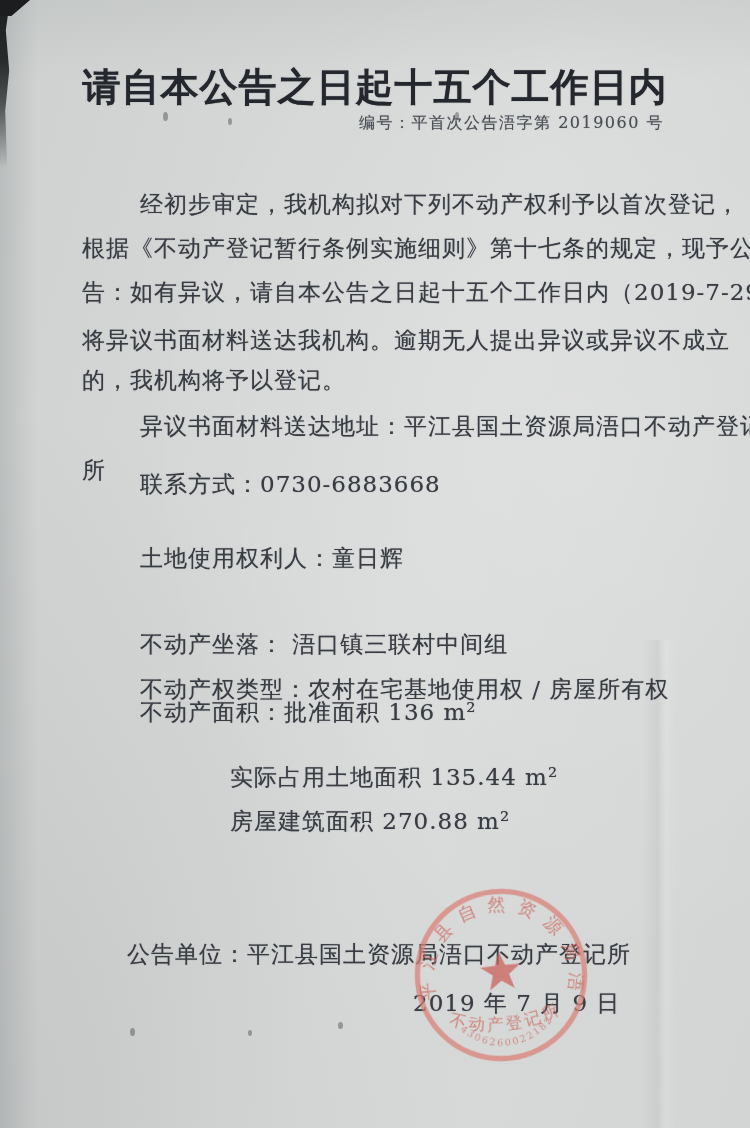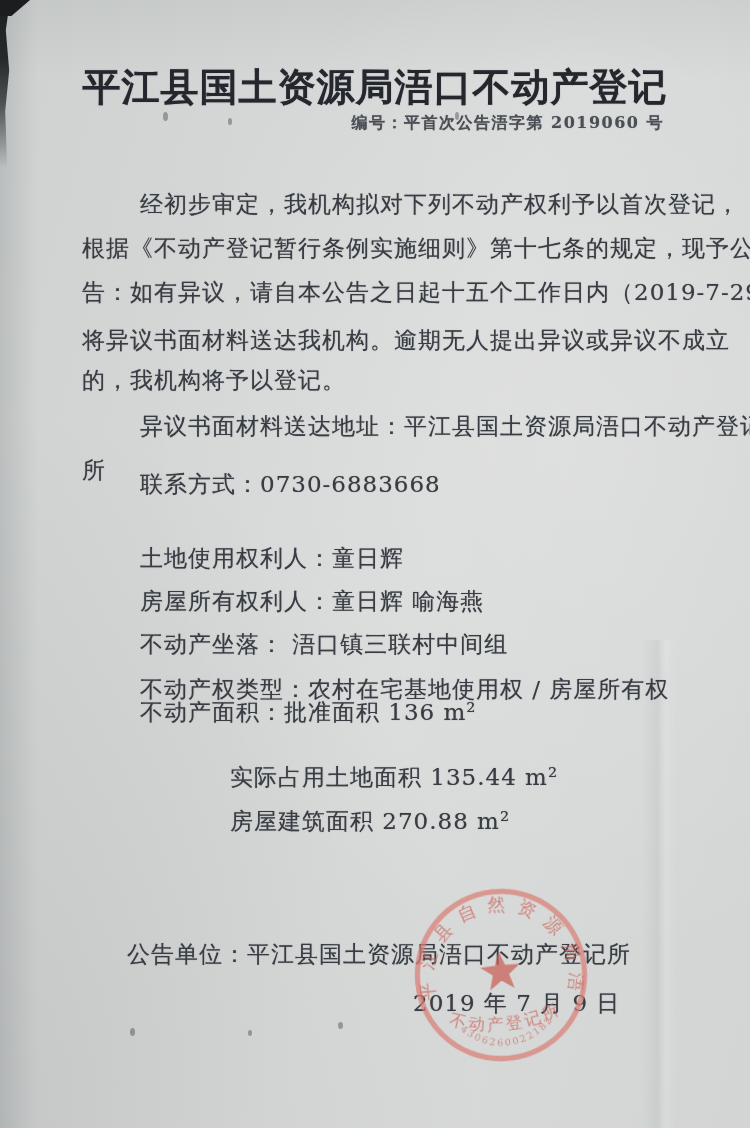--- a/index.html
+++ b/index.html
@@ -32,21 +32,21 @@
     clip-path:polygon(0 0,100% 0,38% 100%,0 100%);
   }
   .title{
     position:absolute;top:62px;left:0;width:750px;text-align:center;
     font-size:38px;font-weight:600;letter-spacing:1px;color:#24282e;
     text-shadow:0 0 1px rgba(36,40,46,0.6);white-space:nowrap;
   }
   .doc-number{
     position:absolute;top:113px;right:86px;
     font-size:16px;color:#4a4f56;letter-spacing:1.5px;
-    text-shadow:0 0 1px rgba(74,79,86,0.5);white-space:nowrap;font-weight:bold;
+    text-shadow:0 0 1px rgba(74,79,86,0.5);white-space:nowrap;
   }
   .line{
     position:absolute;font-size:23px;color:#383c43;letter-spacing:1px;
     text-shadow:0 0 1px rgba(56,60,67,0.55);white-space:nowrap;line-height:1;
   }
   .smudge{
     position:absolute;background:rgba(70,74,78,0.45);border-radius:50%;
     filter:blur(0.6px);
   }
   .seal{
@@ -57,33 +57,32 @@
 </style>
 </head>
 <body>
 
 <div class="paper">
 
   <div class="crease"></div>
   <div class="edge-shadow-left"></div>
   <div class="edge-corner-tl"></div>
 
-  <div class="title">平江县国土资源局浯口不动产登记</div>
+  <div class="title">请自本公告之日起十五个工作日内</div>
   <div class="doc-number">编号：平首次公告浯字第 2019060 号</div>
 
   <div class="line" style="top:193px;left:140px;">经初步审定，我机构拟对下列不动产权利予以首次登记，</div>
   <div class="line" style="top:237px;left:82px;">根据《不动产登记暂行条例实施细则》第十七条的规定，现予公</div>
   <div class="line" style="top:281px;left:82px;">告：如有异议，请自本公告之日起十五个工作日内（2019-7-29）</div>
   <div class="line" style="top:329px;left:82px;">将异议书面材料送达我机构。逾期无人提出异议或异议不成立</div>
   <div class="line" style="top:369px;left:82px;">的，我机构将予以登记。</div>
   <div class="line" style="top:415px;left:140px;">异议书面材料送达地址：平江县国土资源局浯口不动产登记</div>
   <div class="line" style="top:459px;left:82px;">所</div>
   <div class="line" style="top:473px;left:140px;">联系方式：0730-6883668</div>
   <div class="line" style="top:547px;left:140px;">土地使用权利人：童日辉</div>
-  <div class="line" style="top:590px;left:140px;">房屋所有权利人：童日辉 喻海燕</div>
   <div class="line" style="top:633px;left:140px;">不动产坐落： 浯口镇三联村中间组</div>
   <div class="line" style="top:678px;left:140px;">不动产权类型：农村在宅基地使用权 / 房屋所有权</div>
   <div class="line" style="top:701px;left:140px;">不动产面积：批准面积 136 m²</div>
   <div class="line" style="top:766px;left:230px;">实际占用土地面积 135.44 m²</div>
   <div class="line" style="top:810px;left:230px;">房屋建筑面积 270.88 m²</div>
 
   <div class="line" style="top:943px;left:127px;">公告单位：平江县国土资源局浯口不动产登记所</div>
   <div class="line" style="top:992px;left:413px;">2019 年 7 月 9 日</div>
 
   <div class="smudge" style="left:163px;top:112px;width:5px;height:9px;"></div>

